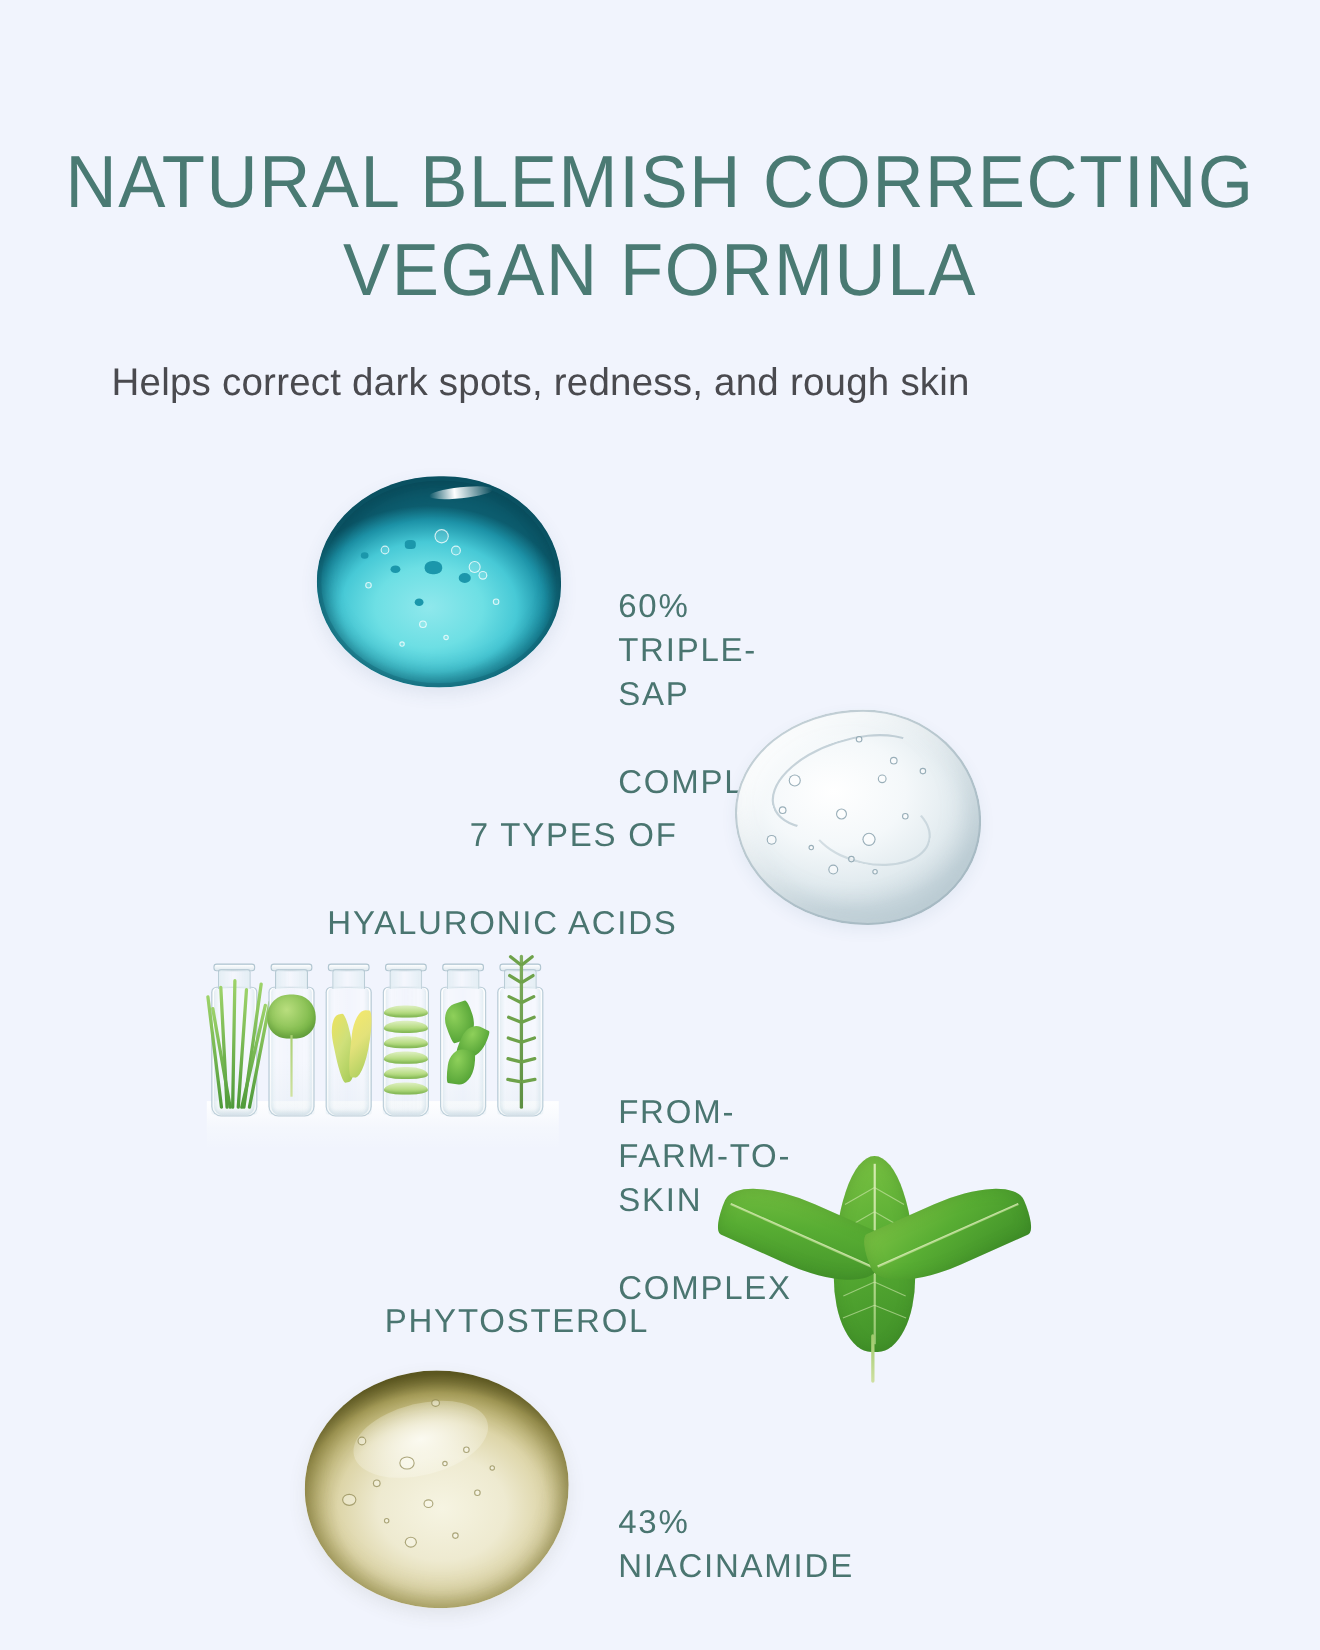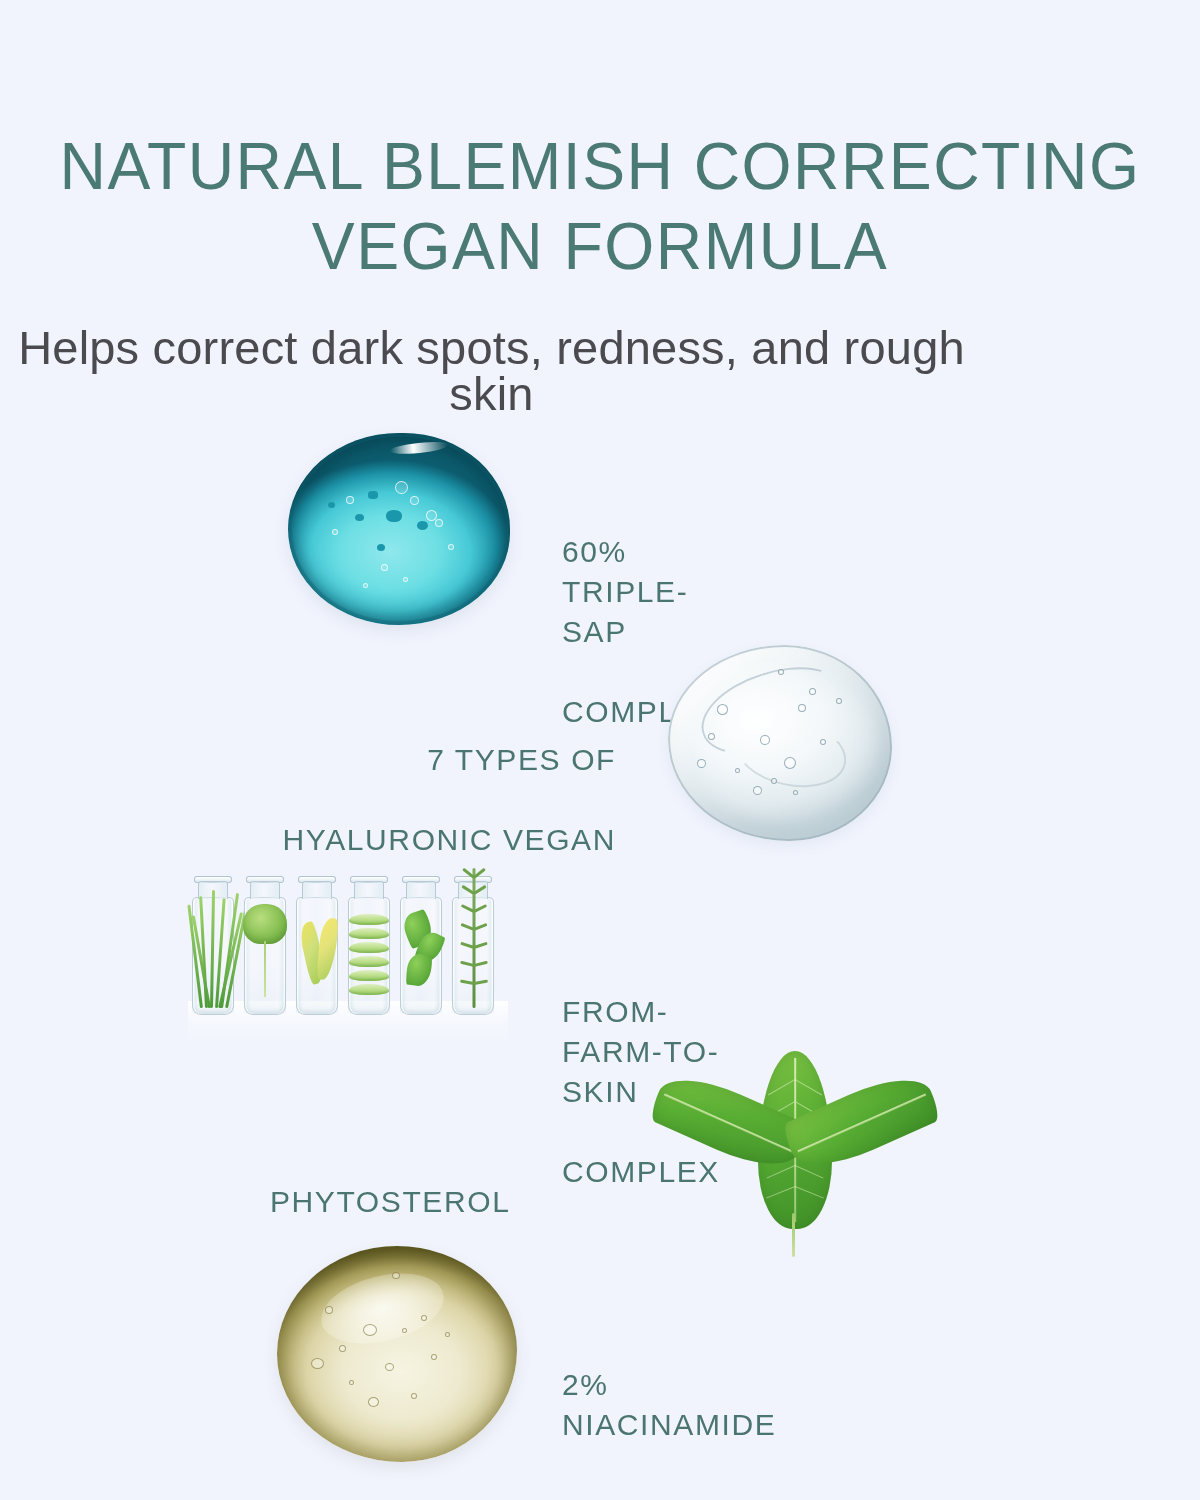--- a/index.html
+++ b/index.html
@@ -23,21 +23,21 @@
     letter-spacing:1.5px;
     font-weight:400;
     transform:scaleX(0.96);
   }
   .headline .l2 { display:block; }
 
   .subhead {
     position:absolute; left:0; top:325px; width:983px;
     text-align:center;
     color:#4a4a4f;
-    font-size:47px;
+    font-size:35px;
     line-height:46px;
     font-weight:400;
     letter-spacing:0.2px;
   }
 
   
   .row { position:absolute; }
 
   .label {
     position:absolute;
@@ -309,21 +309,21 @@
       <div class="bub" style="left:75%;top:27%;width:6px;height:6px;"></div>
       <div class="bub" style="left:68%;top:48%;width:6px;height:6px;"></div>
       <div class="bub" style="left:38%;top:72%;width:9px;height:9px;"></div>
       <div class="bub" style="left:46%;top:68%;width:6px;height:6px;"></div>
       <div class="bub" style="left:56%;top:74%;width:5px;height:5px;"></div>
       <div class="bub" style="left:30%;top:63%;width:5px;height:5px;"></div>
       <div class="bub" style="left:49%;top:12%;width:6px;height:6px;"></div>
     </div>
     <div class="label" style="left:258px; top:700px; width:358px; text-align:right;">
       <span>7 TYPES OF</span><br>
-      <span>HYALURONIC VEGAN</span>
+      <span>HYALURONIC ACIDS</span>
     </div>
   </div>
 
   <div class="row">
     <div class="vials">
       <div class="vial-floor"></div>
 
       <div class="vial" style="left:4px;">
         <div class="lip"></div>
           <div class="neck"></div>
@@ -428,21 +428,21 @@
       <div class="leaf" style="left:6px;top:78px;width:152px;height:60px;border-radius:50% 6% 50% 6% / 50% 50% 50% 50%;transform:rotate(24deg);transform-origin:100% 50%;">
         <div class="mid" style="left:4%;top:50%;width:92%;height:1.6px;transform:none;"></div>
       </div>
 
       <div class="leaf" style="left:152px;top:78px;width:152px;height:60px;border-radius:6% 50% 6% 50% / 50% 50% 50% 50%;transform:rotate(-24deg);transform-origin:0% 50%;">
         <div class="mid" style="left:4%;top:50%;width:92%;height:1.6px;transform:none;"></div>
       </div>
       <div class="stemline"></div>
     </div>
 
-    <div class="label" style="left:270px; top:1142px; width:400px; ">
+    <div class="label" style="left:270px; top:1142px; width:400px; text-align:center;">
       <span>PHYTOSTEROL</span>
     </div>
   </div>
 
   <div class="row">
     <div class="blob-gold">
       <div class="hl"></div>
       <div class="bub" style="left:36%;top:36%;width:14px;height:12px;"></div>
       <div class="bub" style="left:14%;top:52%;width:13px;height:11px;"></div>
       <div class="bub" style="left:20%;top:28%;width:8px;height:8px;"></div>
@@ -452,17 +452,17 @@
       <div class="bub" style="left:64%;top:50%;width:6px;height:6px;"></div>
       <div class="bub" style="left:38%;top:70%;width:11px;height:10px;"></div>
       <div class="bub" style="left:56%;top:68%;width:6px;height:6px;"></div>
       <div class="bub" style="left:48%;top:12%;width:8px;height:7px;"></div>
       <div class="bub" style="left:30%;top:62%;width:5px;height:5px;"></div>
       <div class="bub" style="left:52%;top:38%;width:5px;height:5px;"></div>
       <div class="bub" style="left:70%;top:40%;width:5px;height:5px;"></div>
     </div>
 
     <div class="label" style="left:562px; top:1325px;">
-      <span>2% NIACINAMIDE</span>
+      <span>43% NIACINAMIDE</span>
     </div>
   </div>
 
 </div>
 
 </body></html>

